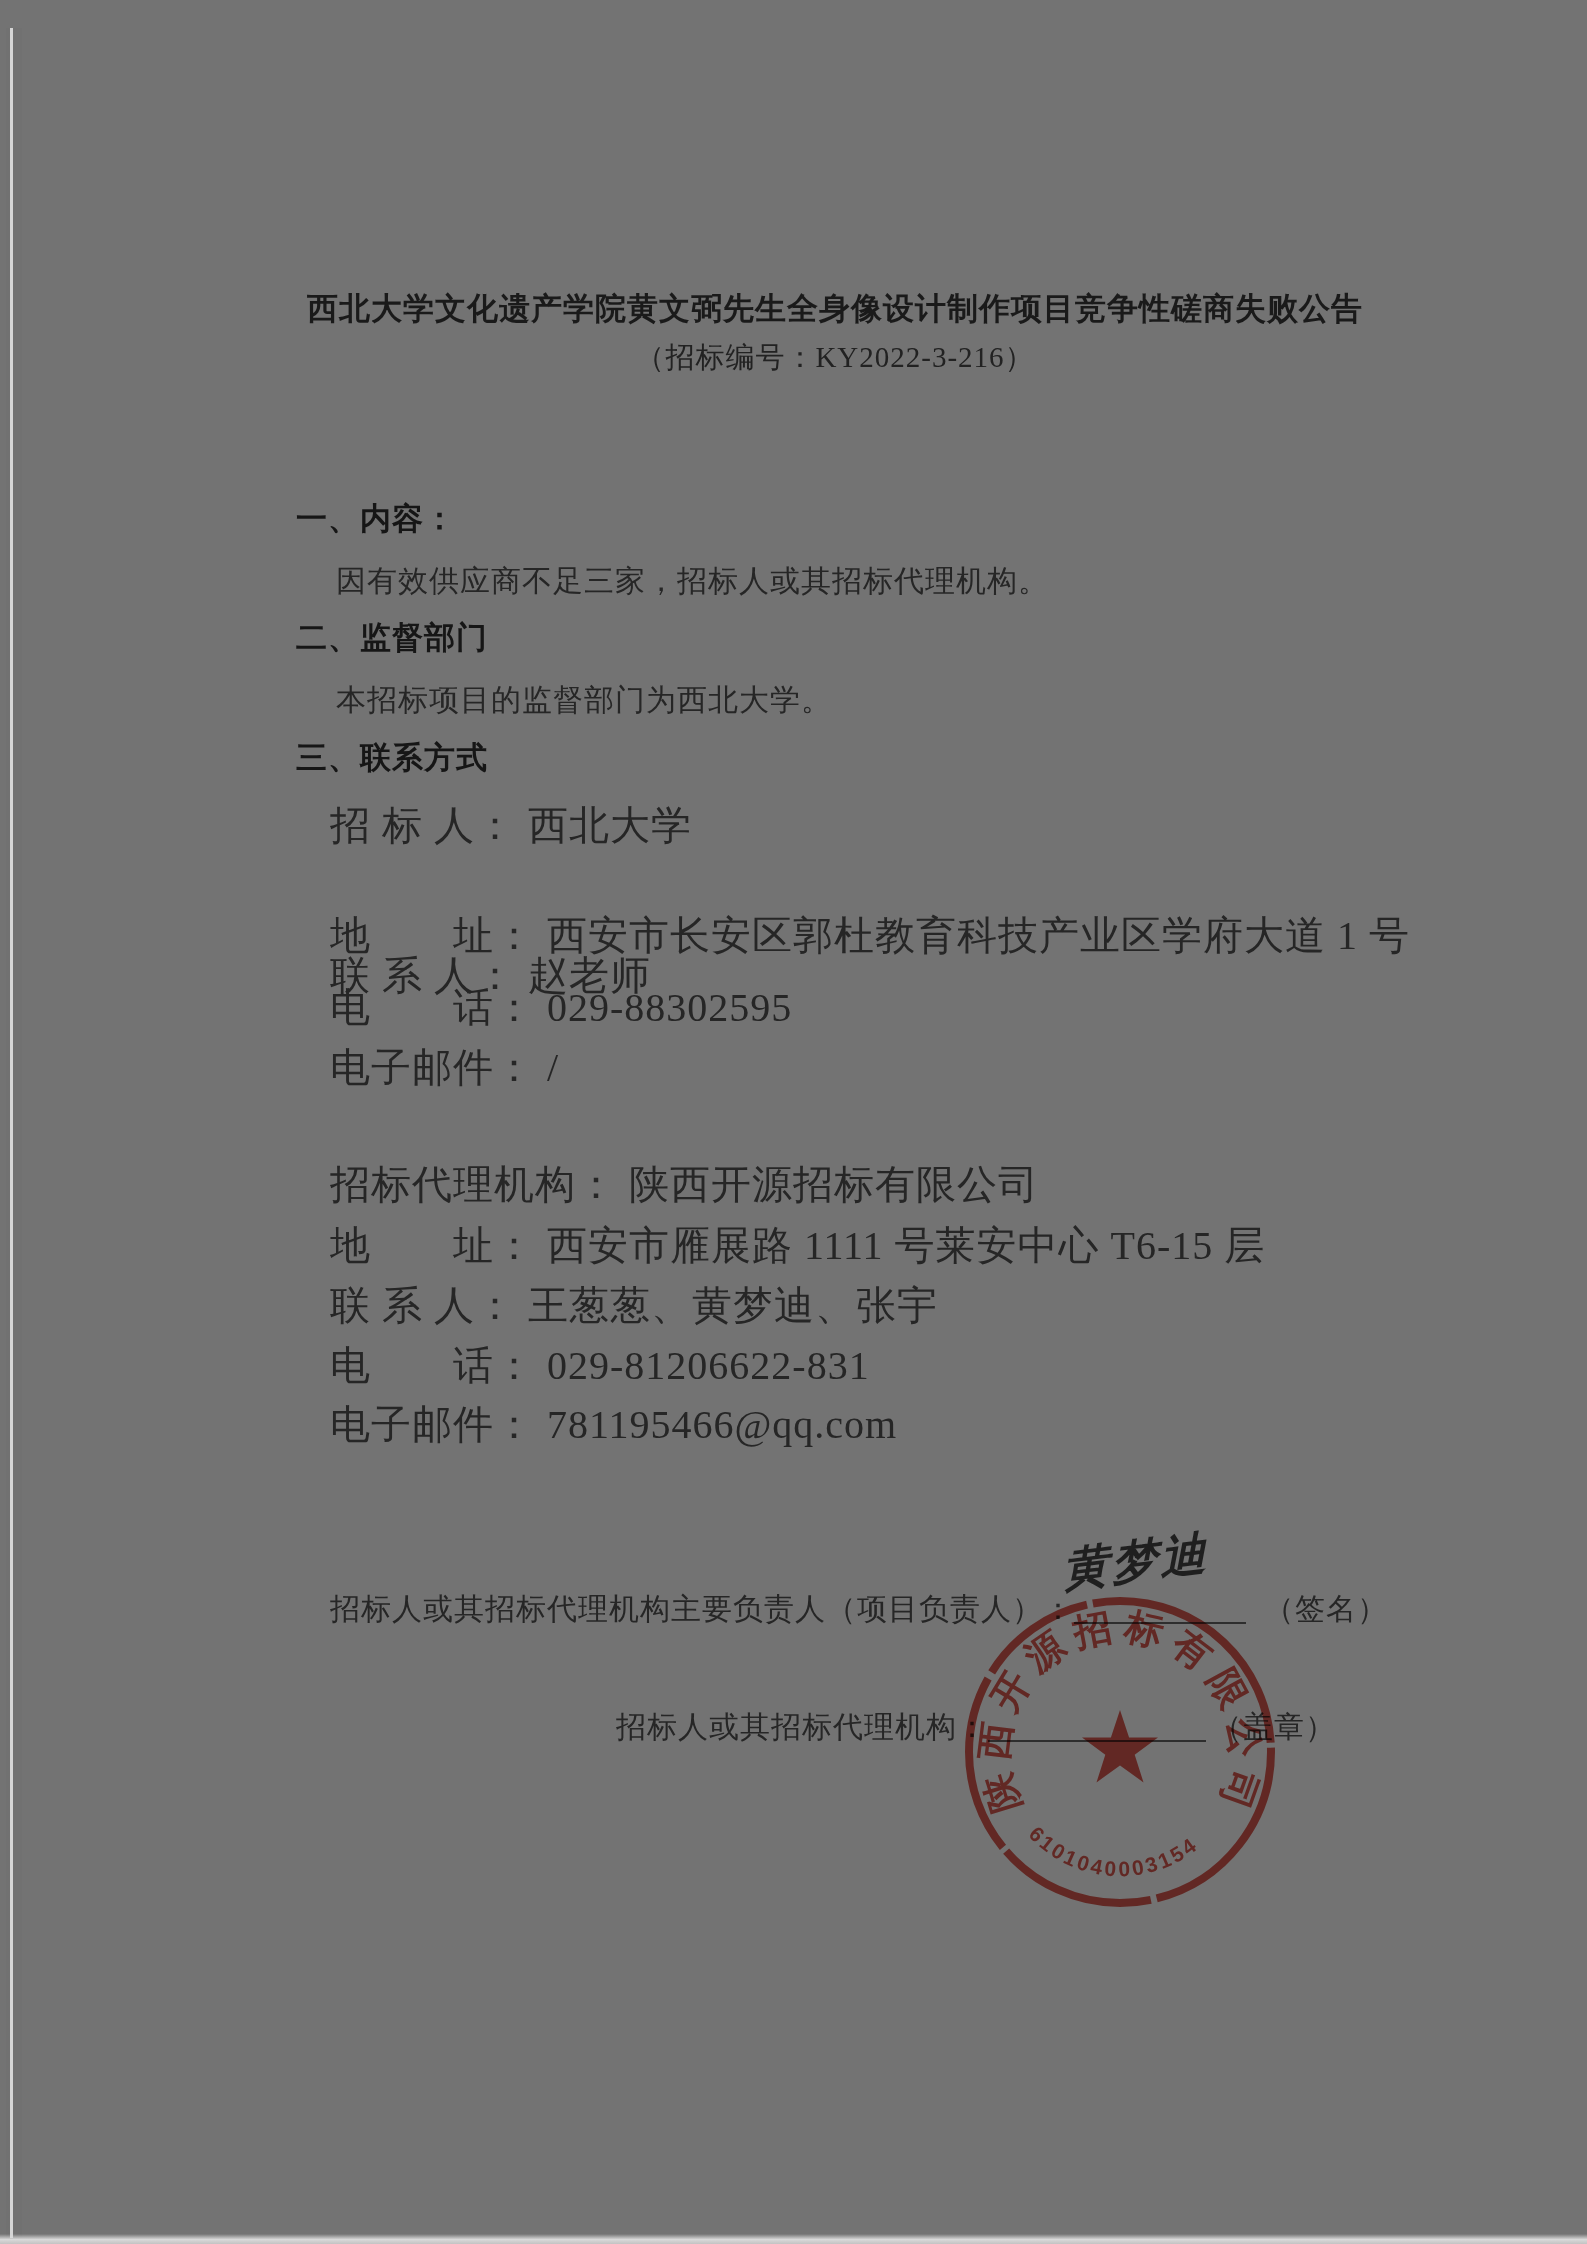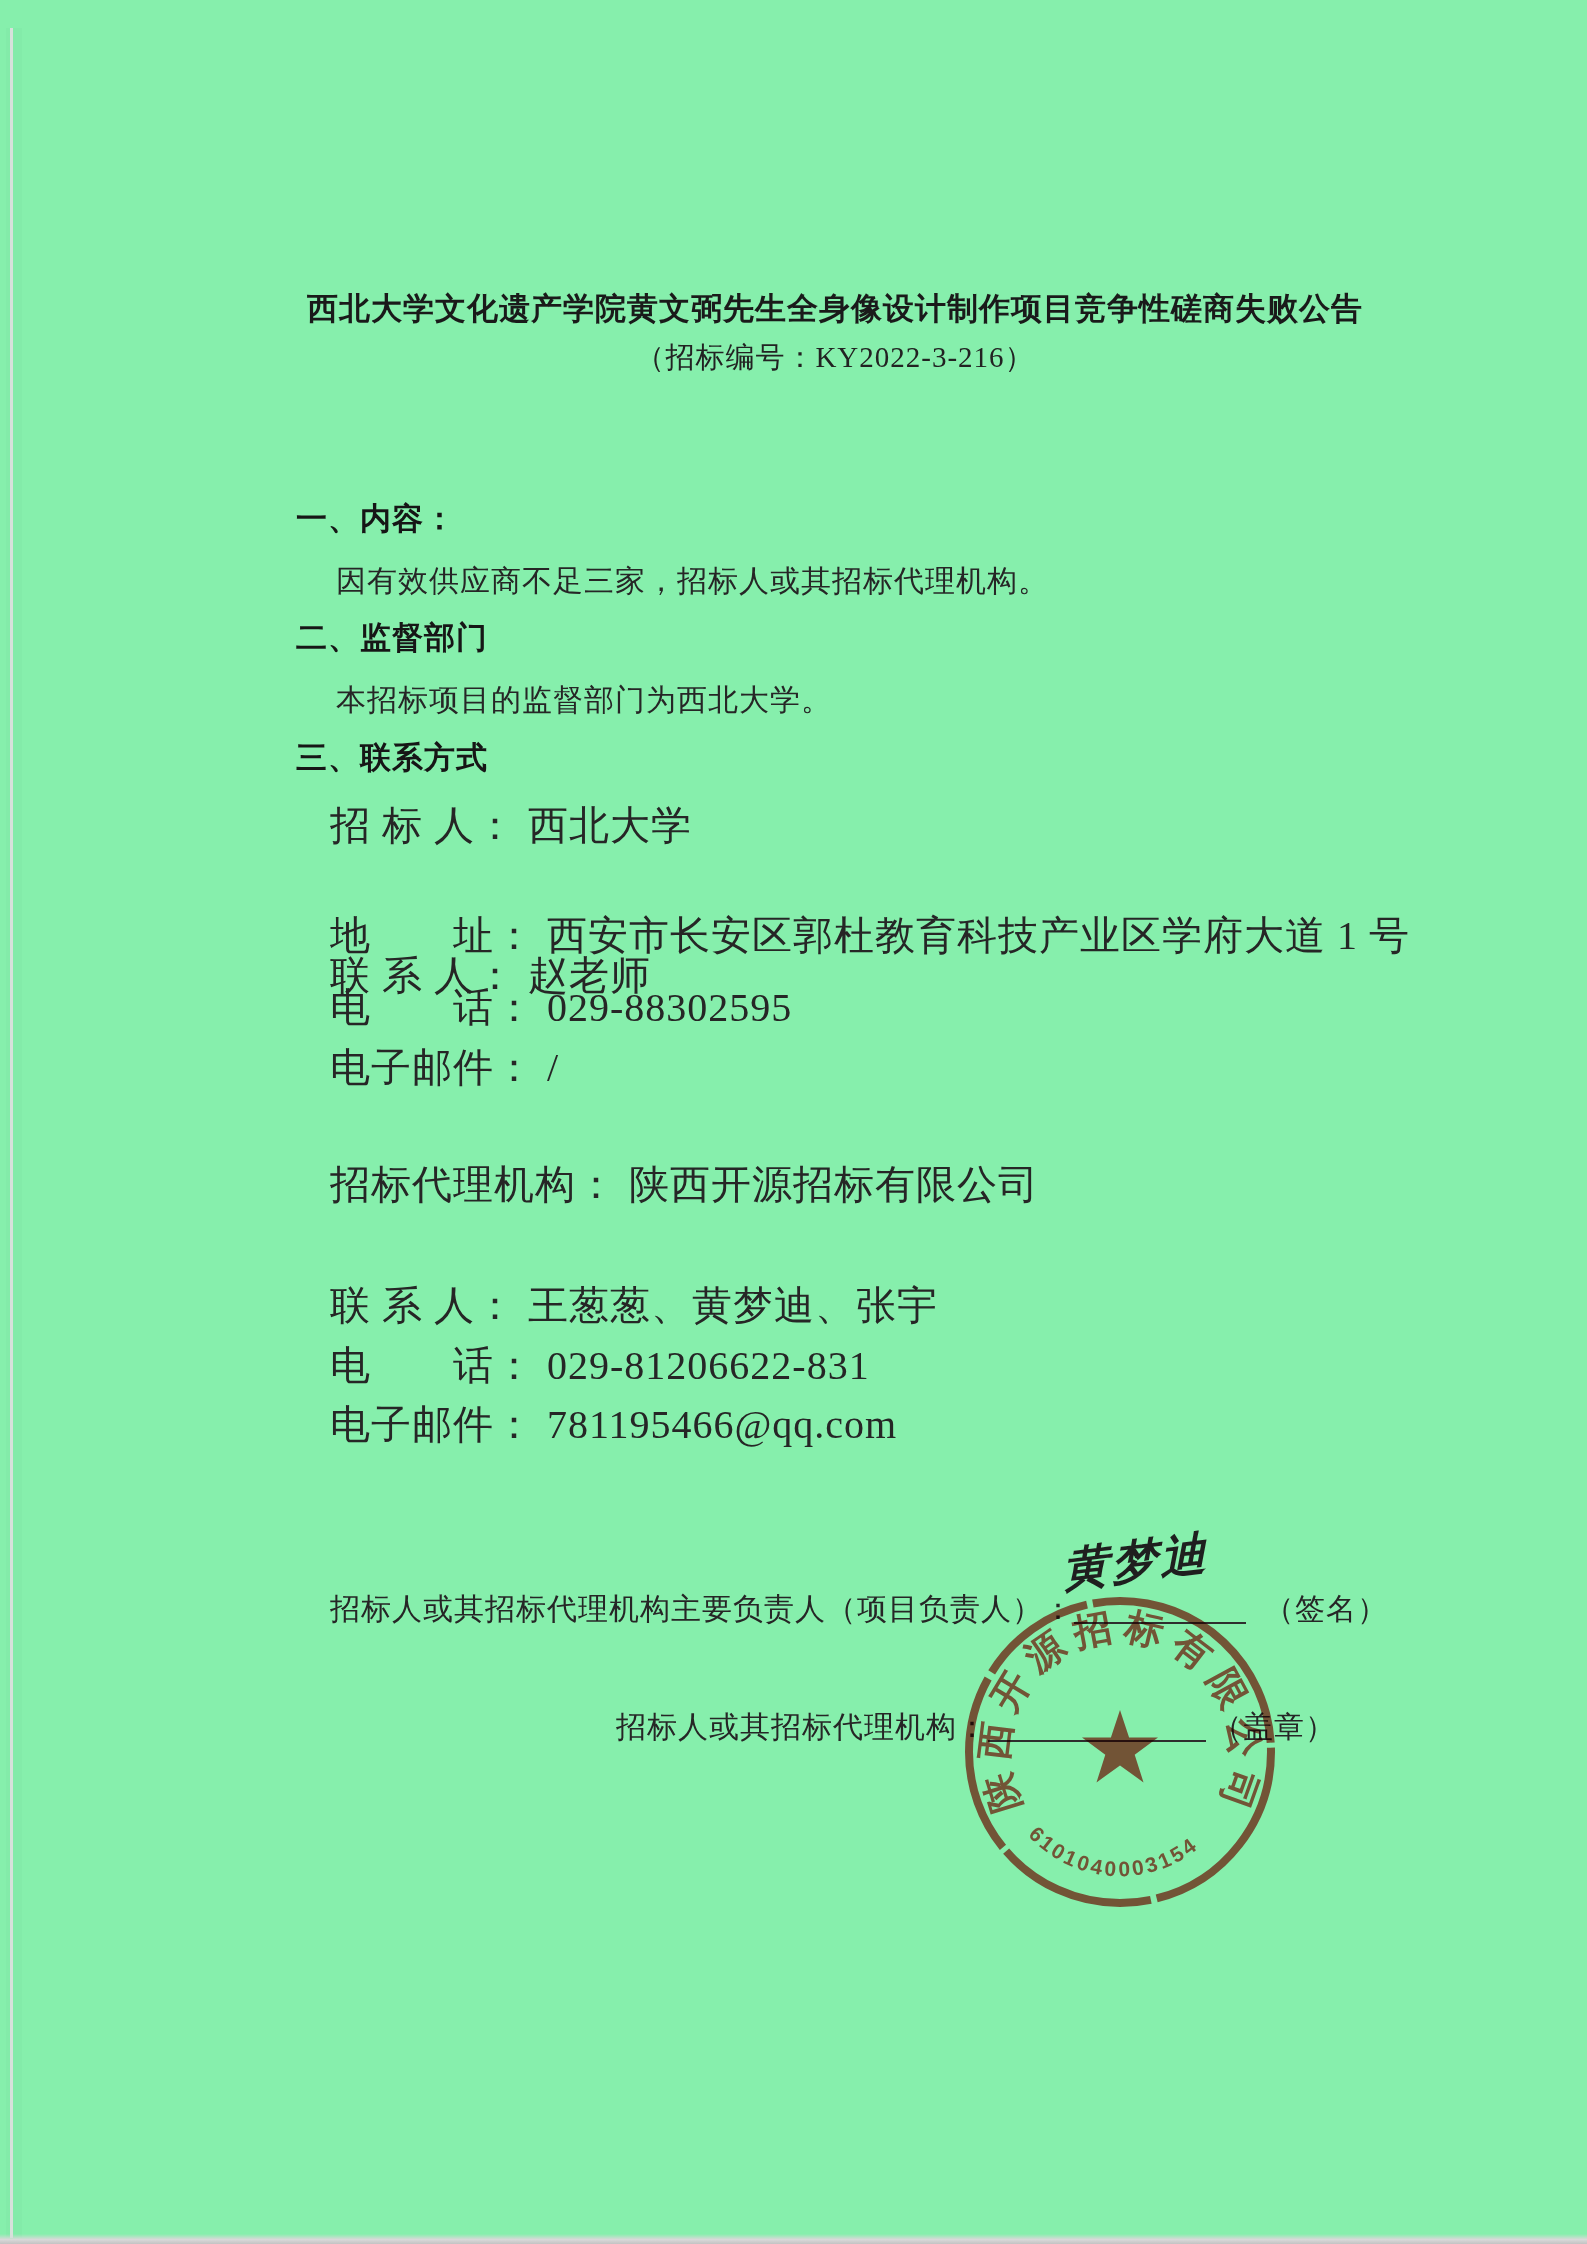--- a/index.html
+++ b/index.html
@@ -1,19 +1,19 @@
 <!DOCTYPE html>
 <html><head>
 <meta charset="utf-8">
 <style>
   html,body{margin:0;padding:0;background:#ffffff;}
   .page{
     position:relative;
     width:1587px;height:2244px;
-    background:#86efac;
+    background:#737373;
     overflow:hidden;
     font-family:"Liberation Serif","DejaVu Serif",serif;
     color:#232323;
   }
   
   .scan-edge-left{
     position:absolute;left:10px;top:28px;width:3px;height:2210px;
     background:#e0e0e0;opacity:.9;
   }
   .scan-edge-left-soft{
@@ -114,20 +114,23 @@
   <div class="row" style="top:988px">
     <span class="lab">电　　话：</span><span class="val">029-88302595</span>
   </div>
   <div class="row" style="top:1048px">
     <span class="lab">电子邮件：</span><span class="val">/</span>
   </div>
 
   <div class="row" style="top:1165px">
     <span class="lab">招标代理机构：</span><span class="val">陕西开源招标有限公司</span>
   </div>
+  <div class="row" style="top:1226px">
+    <span class="lab">地　　址：</span><span class="val">西安市雁展路 1111 号莱安中心 T6-15 层</span>
+  </div>
   <div class="row" style="top:1286px">
     <span class="lab">联 系 人：</span><span class="val">王葱葱、黄梦迪、张宇</span>
   </div>
   <div class="row" style="top:1346px">
     <span class="lab">电　　话：</span><span class="val">029-81206622-831</span>
   </div>
   <div class="row" style="top:1405px">
     <span class="lab">电子邮件：</span><span class="val">781195466@qq.com</span>
   </div>
 

